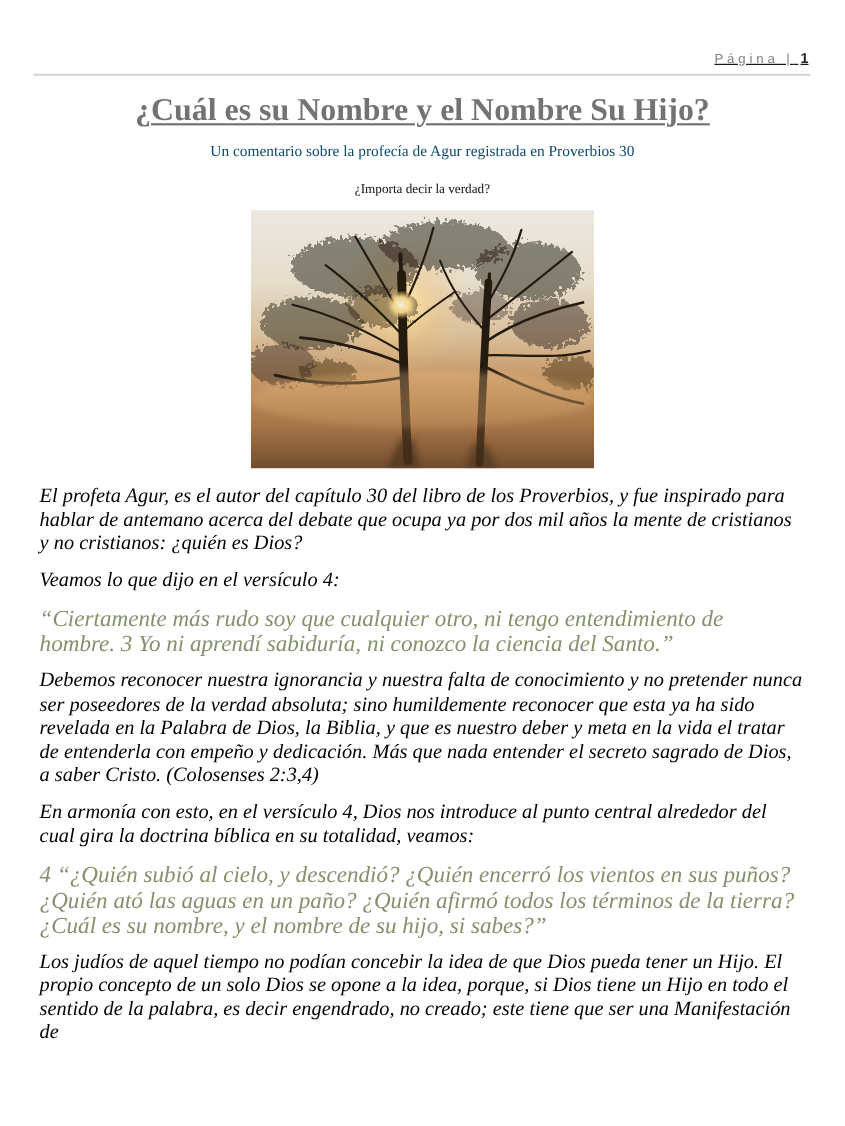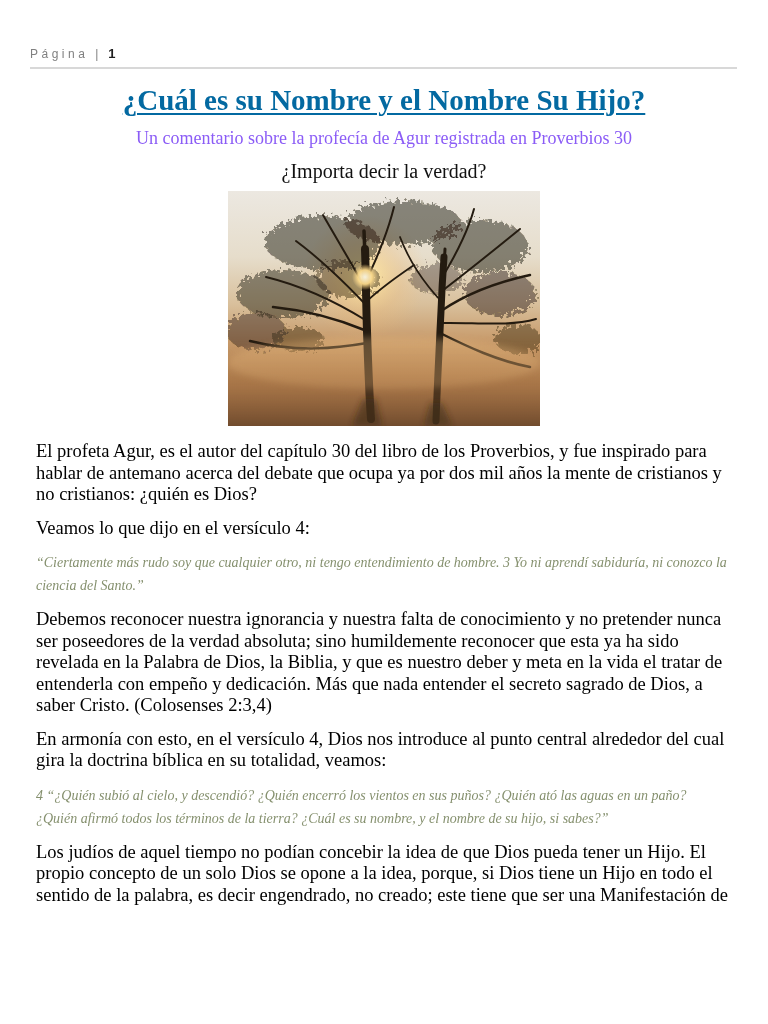--- a/index.html
+++ b/index.html
@@ -5,49 +5,50 @@
   html,body{margin:0;padding:0;}
   body{
     width:768px;height:1024px;overflow:hidden;background:#ffffff;
     font-family:"Liberation Serif", serif;color:#000;
   }
   .page{width:768px;height:1024px;position:relative;}
 
   
   .hdr-row{
     margin:0 31px 0 30px;padding:44px 2px 5px 0;
-    border-bottom:2px solid #d8d8d8;
+    text-align:right;border-bottom:2px solid #d8d8d8;
     font-family:"Liberation Sans", sans-serif;
+    text-decoration:underline;
   }
   .hdr-label{font-size:12px;color:#808080;letter-spacing:3.5px;}
   .hdr-num{font-size:13px;color:#1f1f1f;font-weight:bold;margin-left:2px;}
 
   
   h1.title{
     margin:14px 20px 0 20px;text-align:center;
     font-size:29px;line-height:35px;font-weight:bold;
-    color:#0369a1;text-decoration:underline;
+    color:#737373;text-decoration:underline;
     text-decoration-thickness:2px;text-underline-offset:3px;
   }
-  .subtitle{margin-top:12px;text-align:center;font-size:18px;line-height:17px;color:#8b5cf6;}
-  .tagline{margin-top:14px;text-align:center;font-size:20px;line-height:20px;color:#111;}
+  .subtitle{margin-top:12px;text-align:center;font-size:14px;line-height:17px;color:#0c4a6e;}
+  .tagline{margin-top:14px;text-align:center;font-size:12px;line-height:20px;color:#111;}
 
   
   .photo{
     width:312px;height:235px;margin:10px auto 0 auto;
     overflow:hidden;position:relative;
   }
   .photo svg{display:block;}
 
   
   .content p{margin:12px 38px 12px 36px;}
-  p.body-p{font-size:18.5px;line-height:21.5px;color:#000;}
+  p.body-p{font-size:18.5px;line-height:21.5px;color:#000;font-style:italic;}
   p.first-p{margin-top:15px;}
   p.quote-p{
-    font-size:14px;line-height:23px;font-style:italic;color:#85906e;
+    font-size:21px;line-height:23px;font-style:italic;color:#85906e;
   }
 </style>
 </head>
 <body>
 
 <div class="page">
 
   <div class="hdr-row">
     <span class="hdr-label">Página |</span>
     <span class="hdr-num">1</span>

